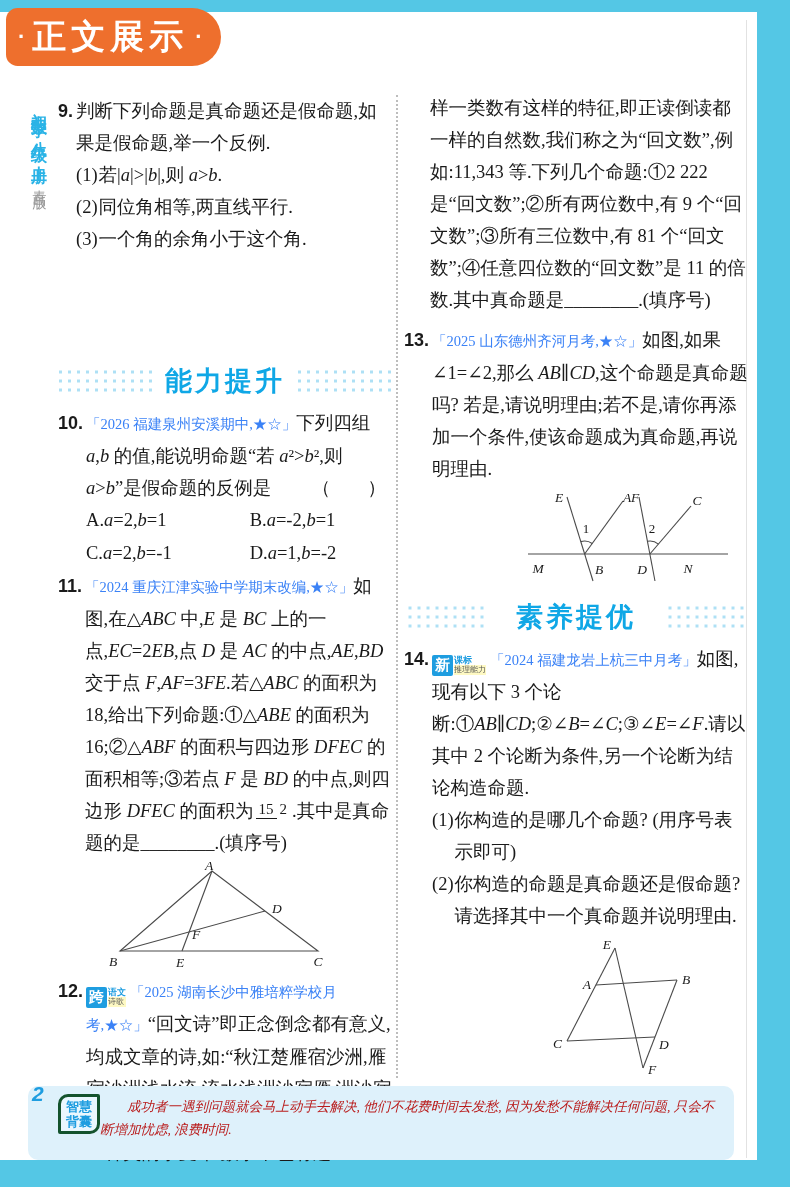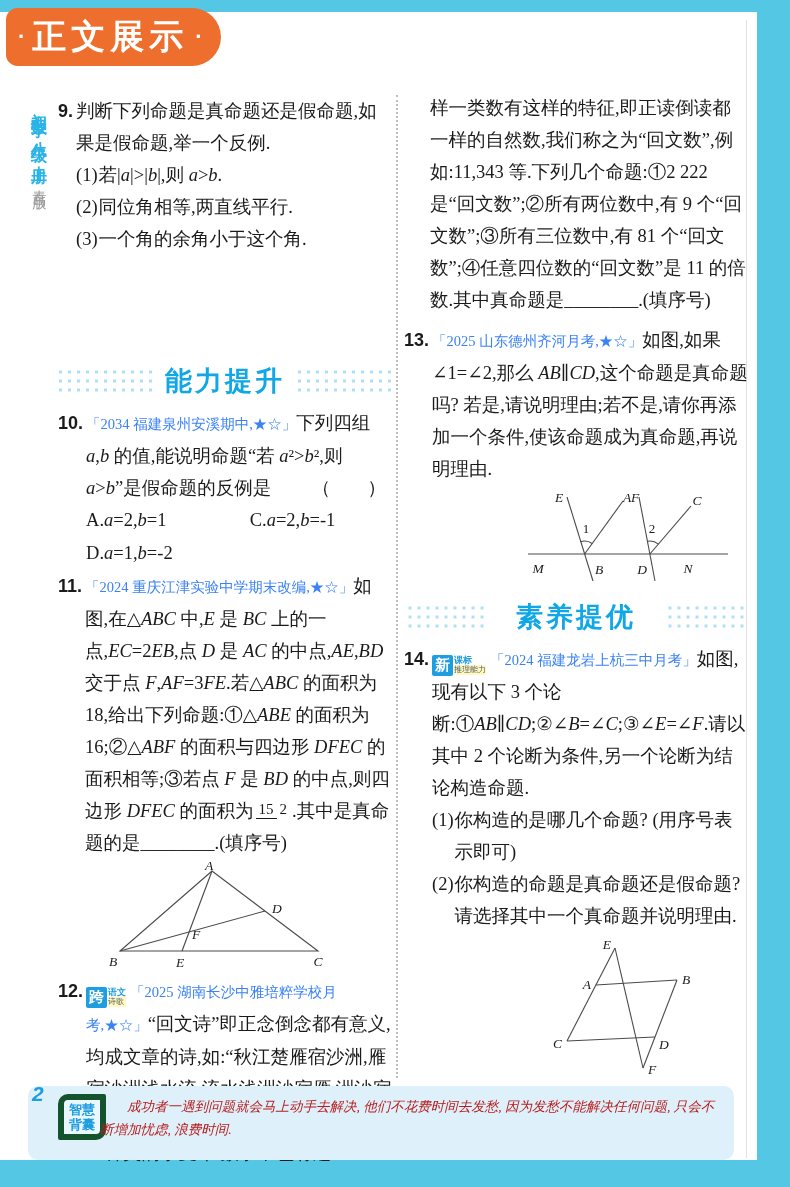--- a/index.html
+++ b/index.html
@@ -90,21 +90,21 @@
 
   
   .footer-box{position:absolute;left:28px;top:1086px;width:706px;height:74px;
     background:#def1fb;border-radius:10px;}
   .page-num{position:absolute;left:32px;top:1082px;color:#1e9de0;z-index:3;
     font-family:"Liberation Sans","DejaVu Sans",sans-serif;font-weight:bold;
     font-style:italic;font-size:21px;}
   .wisdom-badge{position:absolute;left:58px;top:1094px;z-index:3;
     color:#1e9de0;font-size:13px;font-weight:bold;line-height:15px;text-align:center;
     font-family:"Liberation Sans","DejaVu Sans",sans-serif;
-    border:6px solid #14532d;border-radius:10px 2px 10px 2px;background:#eaf7fe;
+    border:3px solid #14532d;border-radius:10px 2px 10px 2px;background:#eaf7fe;
     padding:2px 5px;}
   .footer-text{position:absolute;left:100px;top:1095px;width:622px;z-index:3;
     font-size:13.5px;line-height:23px;color:#b91c1c;font-style:italic;text-indent:2em;}
 </style>
 </head>
 <body>
 
 <div class="strip-top"></div>
 <div class="strip-right"></div>
 <div class="strip-bottom"></div>
@@ -148,24 +148,25 @@
 
   <div class="sec-header ability">
     <span class="sec-dots"></span>
     <span class="sec-title">能力提升</span>
     <span class="sec-dots"></span>
   </div>
 
   <div class="q">
     <span class="qnum">10.</span>
     <div class="qbody">
-      <span class="cite">「2034 福建泉州安溪期中,★☆」</span><span><span>下列四组 </span><span class="mi">a</span><span>,</span><span class="mi">b</span><span> 的值,能说明命题“若 </span><span class="mi">a</span><span>²&gt;</span><span class="mi">b</span><span>²,则 </span><span class="mi">a</span><span>&gt;</span><span class="mi">b</span><span>”是假命题的反例是</span></span><span class="bracket">（　　）</span>
+      <span class="cite">「2026 福建泉州安溪期中,★☆」</span><span><span>下列四组 </span><span class="mi">a</span><span>,</span><span class="mi">b</span><span> 的值,能说明命题“若 </span><span class="mi">a</span><span>²&gt;</span><span class="mi">b</span><span>²,则 </span><span class="mi">a</span><span>&gt;</span><span class="mi">b</span><span>”是假命题的反例是</span></span><span class="bracket">（　　）</span>
       <div style="clear:both"></div>
       <div class="options">
         <span><span>A.</span><span><span class="mi">a</span><span>=2,</span><span class="mi">b</span><span>=1</span></span></span>
+        <span><span>B.</span><span><span class="mi">a</span><span>=-2,</span><span class="mi">b</span><span>=1</span></span></span>
         <span><span>C.</span><span><span class="mi">a</span><span>=2,</span><span class="mi">b</span><span>=-1</span></span></span>
         <span><span>D.</span><span><span class="mi">a</span><span>=1,</span><span class="mi">b</span><span>=-2</span></span></span>
       </div>
     </div>
   </div>
 
   <div class="q">
     <span class="qnum">11.</span>
     <div class="qbody">
       <span class="cite">「2024 重庆江津实验中学期末改编,★☆」</span><span><span>如图,在△</span><span class="mi">ABC</span><span> 中,</span><span class="mi">E</span><span> 是 </span><span class="mi">BC</span><span> 上的一点,</span><span class="mi">EC</span><span>=2</span><span class="mi">EB</span><span>,点 </span><span class="mi">D</span><span> 是 </span><span class="mi">AC</span><span> 的中点,</span><span class="mi">AE</span><span>,</span><span class="mi">BD</span><span> 交于点 </span><span class="mi">F</span><span>,</span><span class="mi">AF</span><span>=3</span><span class="mi">FE</span><span>.若△</span><span class="mi">ABC</span><span> 的面积为 18,给出下列命题:①△</span><span class="mi">ABE</span><span> 的面积为 16;②△</span><span class="mi">ABF</span><span> 的面积与四边形 </span><span class="mi">DFEC</span><span> 的面积相等;③若点 </span><span class="mi">F</span><span> 是 </span><span class="mi">BD</span><span> 的中点,则四边形 </span><span class="mi">DFEC</span><span> 的面积为</span><span class="frac">

